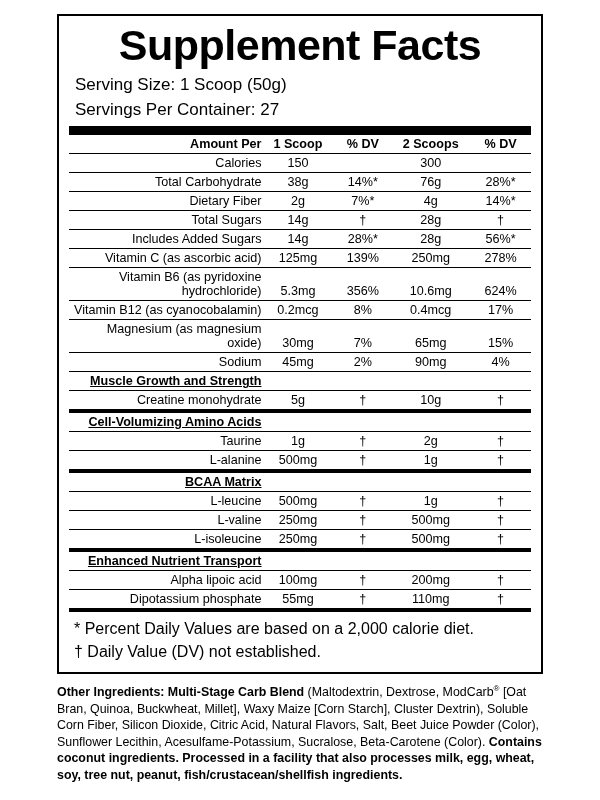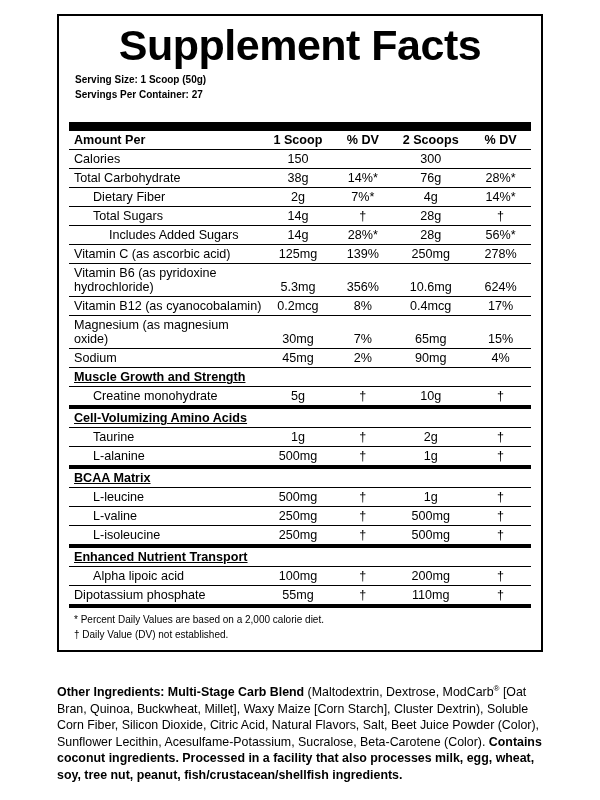--- a/index.html
+++ b/index.html
@@ -34,65 +34,64 @@
   .title {
     font-size: 43px;
     font-weight: bold;
     letter-spacing: -0.5px;
     line-height: 1.0;
     text-align: center;
     margin: 2px 0 6px 0;
     white-space: nowrap;
   }
   .serving-lines {
-    font-size: 10px;
+    font-size: 17px;
     line-height: 1.45;
     padding-left: 6px;
-    margin-bottom: 20px;
-    font-weight: bold;
+    margin-bottom: 4px;
   }
   .rule-thick {
     border-top: 9px solid #000;
     margin: 0 0 0 0;
   }
   table.facts {
     width: 100%;
     border-collapse: collapse;
     font-size: 12.6px;
     table-layout: fixed;
   }
   table.facts td {
     padding: 2px 0 2px 0;
     vertical-align: bottom;
     border-bottom: 1px solid #000;
   }
   table.facts tr.thickline td {
     border-bottom: 4px solid #000;
   }
-  .c-name   { width: 190px; text-align: left; padding-left: 5px !important; margin-top: 41px; }
+  .c-name   { width: 190px; text-align: right; padding-left: 5px !important; margin-top: 41px; }
   .c-v1     { width: 72px;  text-align: center; }
   .c-d1     { width: 56px;  text-align: center; }
   .c-v2     { width: 78px;  text-align: center; }
   .c-d2     { width: 60px;  text-align: center; }
   .hdr td {
     font-weight: bold;
     font-size: 12.6px;
     padding-bottom: 3px;
     border-bottom: 1px solid #000;
   }
   .ind1 { padding-left: 24px !important; }
   .ind2 { padding-left: 40px !important; }
   .bold { font-weight: bold; }
   .group td {
     font-weight: bold;
     padding-top: 4px;
     text-decoration: underline;
   }
   .footnotes {
-    font-size: 10px;
+    font-size: 16px;
     line-height: 1.45;
     padding-left: 5px;
     padding-top: 5px;
   }
   .footnotes div { white-space: nowrap; }
   .ingredients {
     position: absolute;
     left: 57px;
     top: 684px;
     width: 492px;

